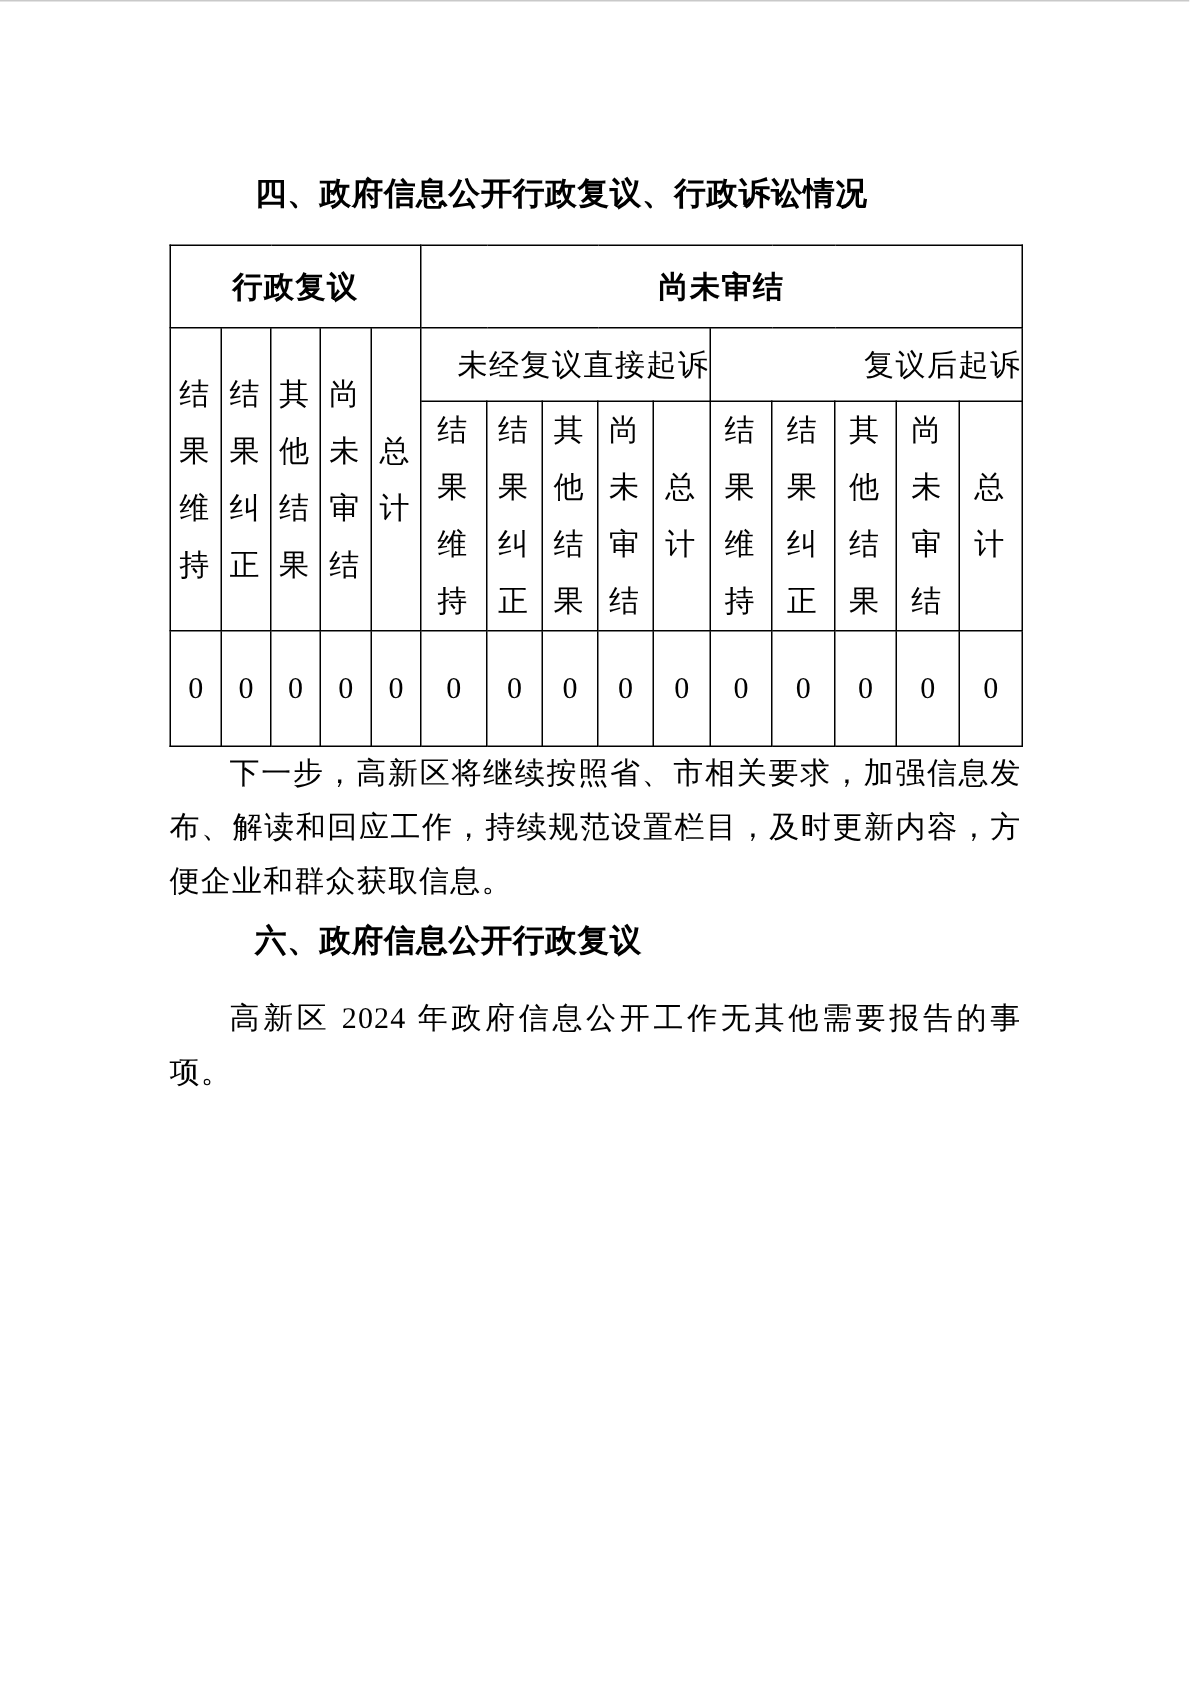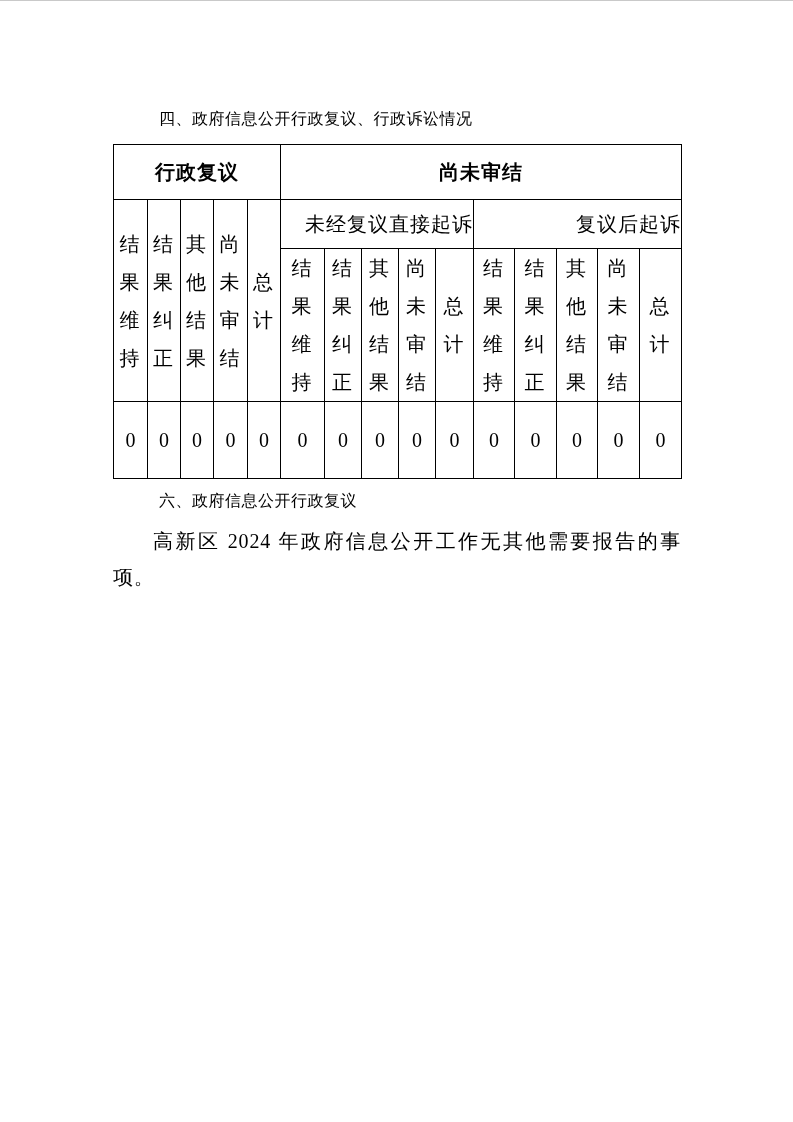--- a/index.html
+++ b/index.html
@@ -15,24 +15,24 @@
     overflow: hidden;
   }
   .page {
     box-sizing: border-box;
     width: 793px;
     height: 1122px;
     padding: 96px 112px 0 113px;
     border-top: 1px solid #c9c9c9;
   }
   h2.sec-heading {
-    margin: 4px;
+    margin: 15px;
     font-family: "Liberation Sans", sans-serif;
-    font-weight: normal;
-    font-size: 16px;
+    font-weight: bold;
+    font-size: 21px;
     line-height: 36px;
     text-indent: 42px;
     letter-spacing: 0.5px;
     white-space: nowrap;
   }
   h2.h5 { margin-top: 11px; }
   h2.h6 { margin-top: 4px; }
   p.body-para {
     margin: 0;
     font-size: 20px;
@@ -175,17 +175,18 @@
         <td>0</td>
         <td>0</td>
         <td>0</td>
         <td>0</td>
         <td>0</td>
         <td>0</td>
       </tr>
     </tbody>
   </table>
 
+  <p class="body-para">下一步，高新区将继续按照省、市相关要求，加强信息发布、解读和回应工作，持续规范设置栏目，及时更新内容，方便企业和群众获取信息。</p>
 
   <h2 class="sec-heading h6">六、政府信息公开行政复议</h2>
   <p class="body-para">高新区 2024 年政府信息公开工作无其他需要报告的事项。</p>
 
 </div>
 
 </body></html>

